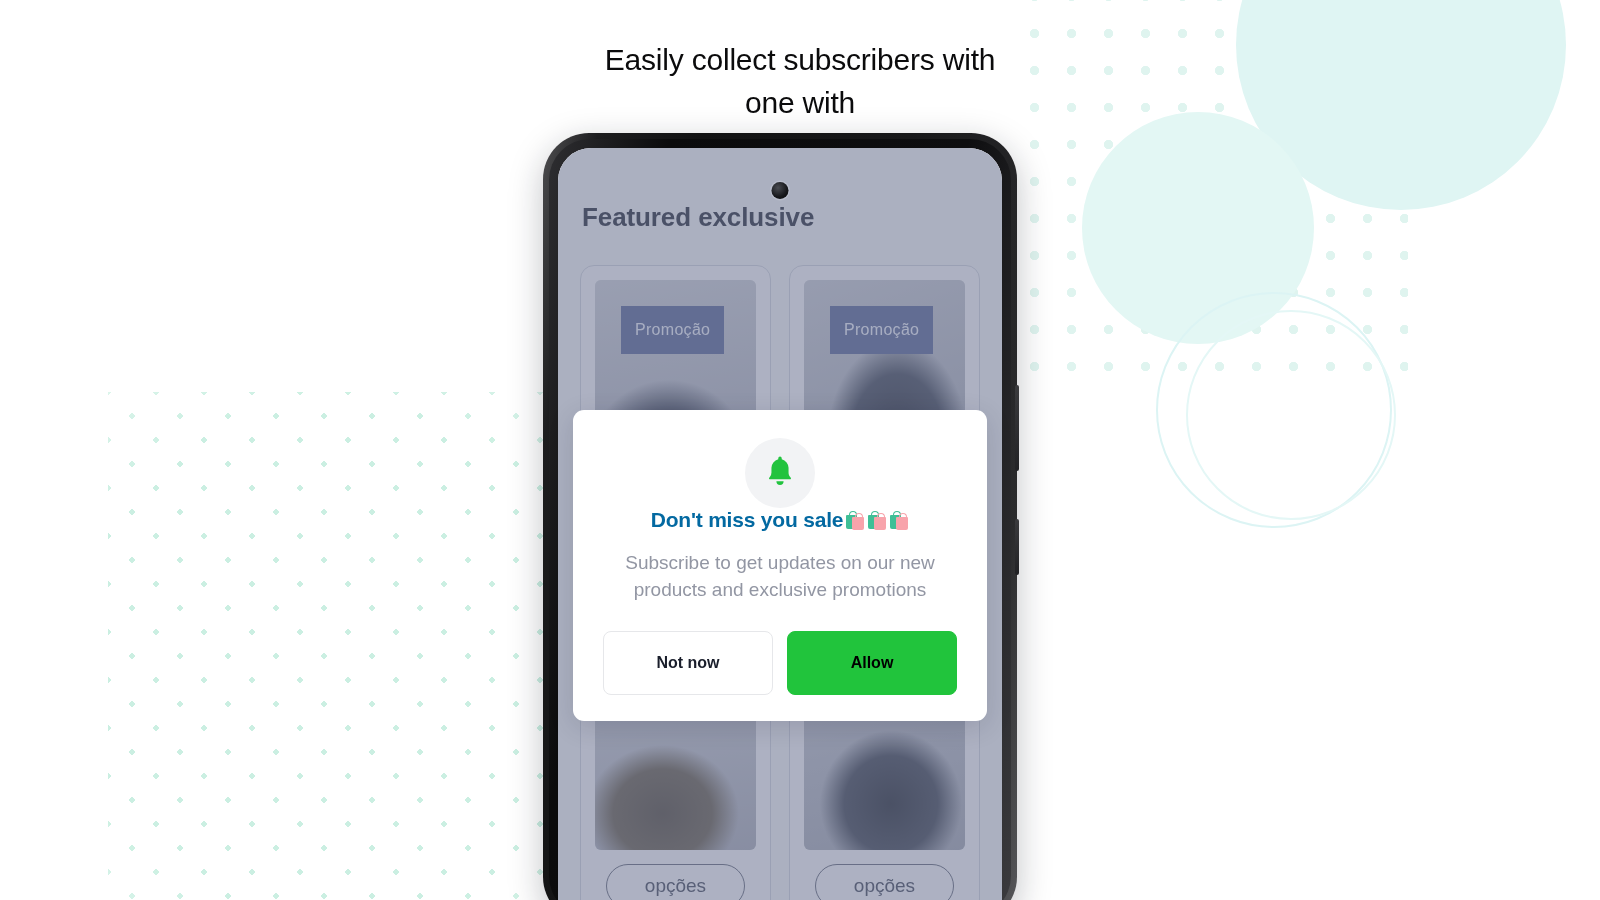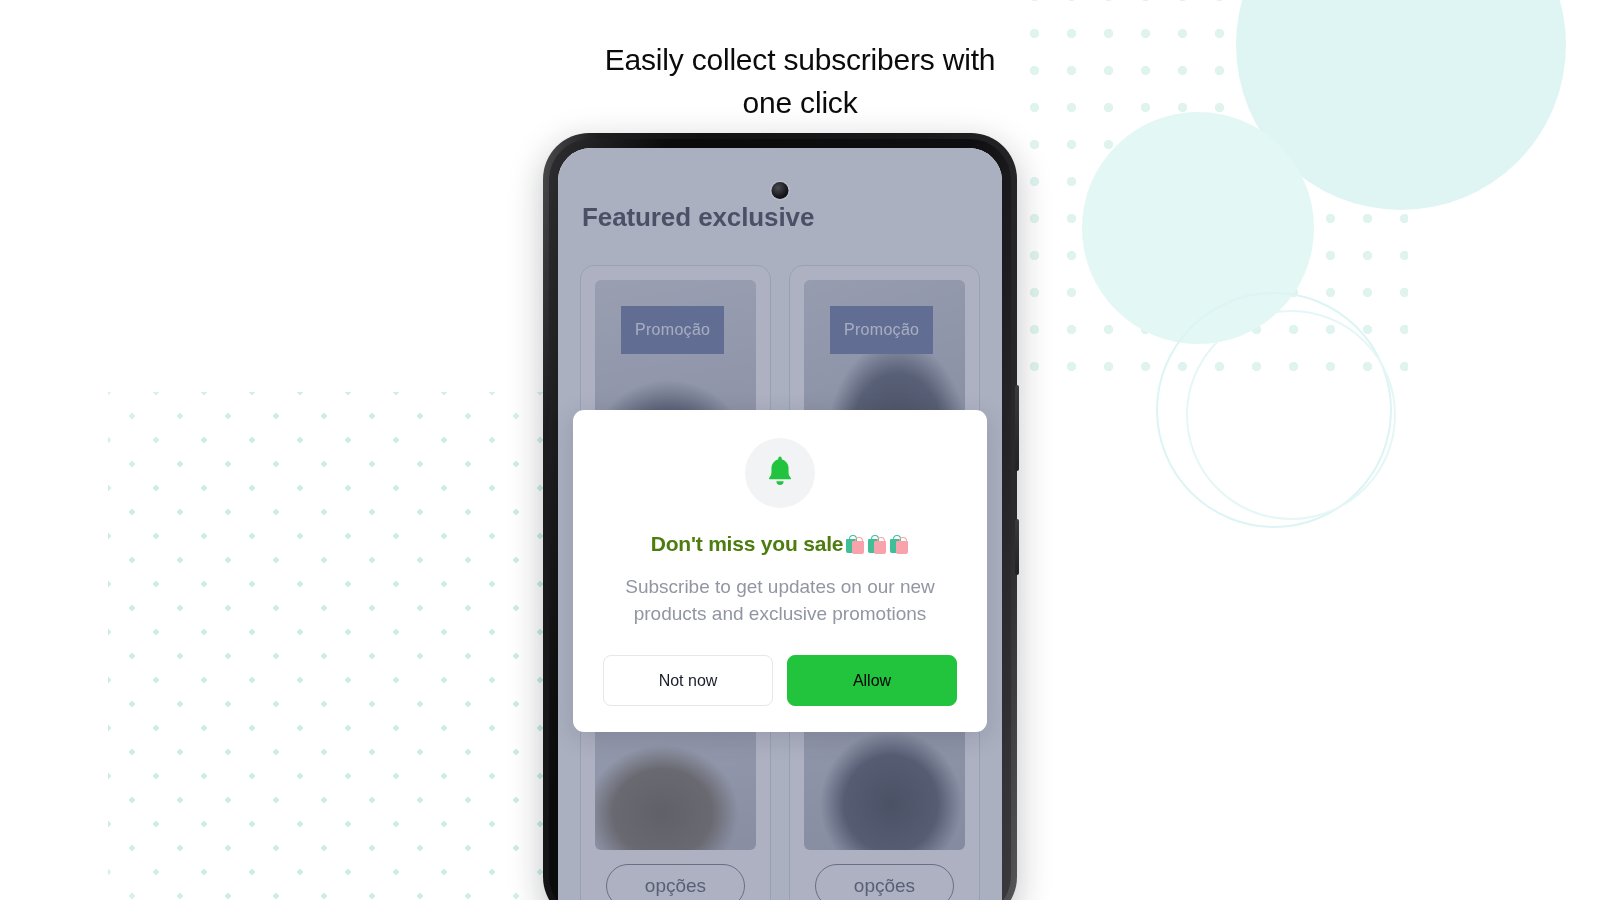--- a/index.html
+++ b/index.html
@@ -247,45 +247,44 @@
   #bell-circle {
     width: 70px; height: 70px;
     margin: 0 auto;
     border-radius: 50%;
     background: #f2f3f5;
     display: flex;
     align-items: center;
     justify-content: center;
   }
   #modal-title {
-    margin-top: 24px;
     font-size: 21px;
     font-weight: bold;
-    color: #4d7c0f;
+    color: #0369a1;
     letter-spacing: -0.2px;
     white-space: nowrap;
   }
   #modal-title .emoji { font-size: 19px; letter-spacing: 1px; }
   #modal-desc {
     margin-top: 17px;
     font-size: 19px;
     line-height: 27px;
     color: #9296a3;
   }
   #modal-actions {
     margin-top: 28px;
     display: flex;
     gap: 14px;
   }
   .modal-btn {
     flex: 1;
-    height: 51px;
+    height: 64px;
     border-radius: 8px;
     font-size: 16px;
-    font-weight: normal;
+    font-weight: bold;
     display: flex;
     align-items: center;
     justify-content: center;
     cursor: pointer;
     user-select: none;
   }
   #btn-not-now {
     background: #ffffff;
     border: 1px solid #e6e7ea;
     color: #1a1e2b;
@@ -345,21 +344,21 @@
 
   <div class="deco" id="dots-left"></div>
   <div class="deco" id="dots-right"></div>
   <div class="deco" id="circle-top"></div>
   <div class="deco" id="circle-mid"></div>
   <div class="deco" id="ring-outer"></div>
   <div class="deco" id="ring-inner"></div>
 
   <h1 id="headline">
     <span class="line">Easily collect subscribers with</span>
-    <span class="line">one click</span>
+    <span class="line">one with</span>
   </h1>
 
   <div id="phone">
     <div id="phone-inner-rim"></div>
 
     <div class="side-btn" id="btn-volume"></div>
     <div class="side-btn" id="btn-power"></div>
 
     <div id="phone-screen">
 

